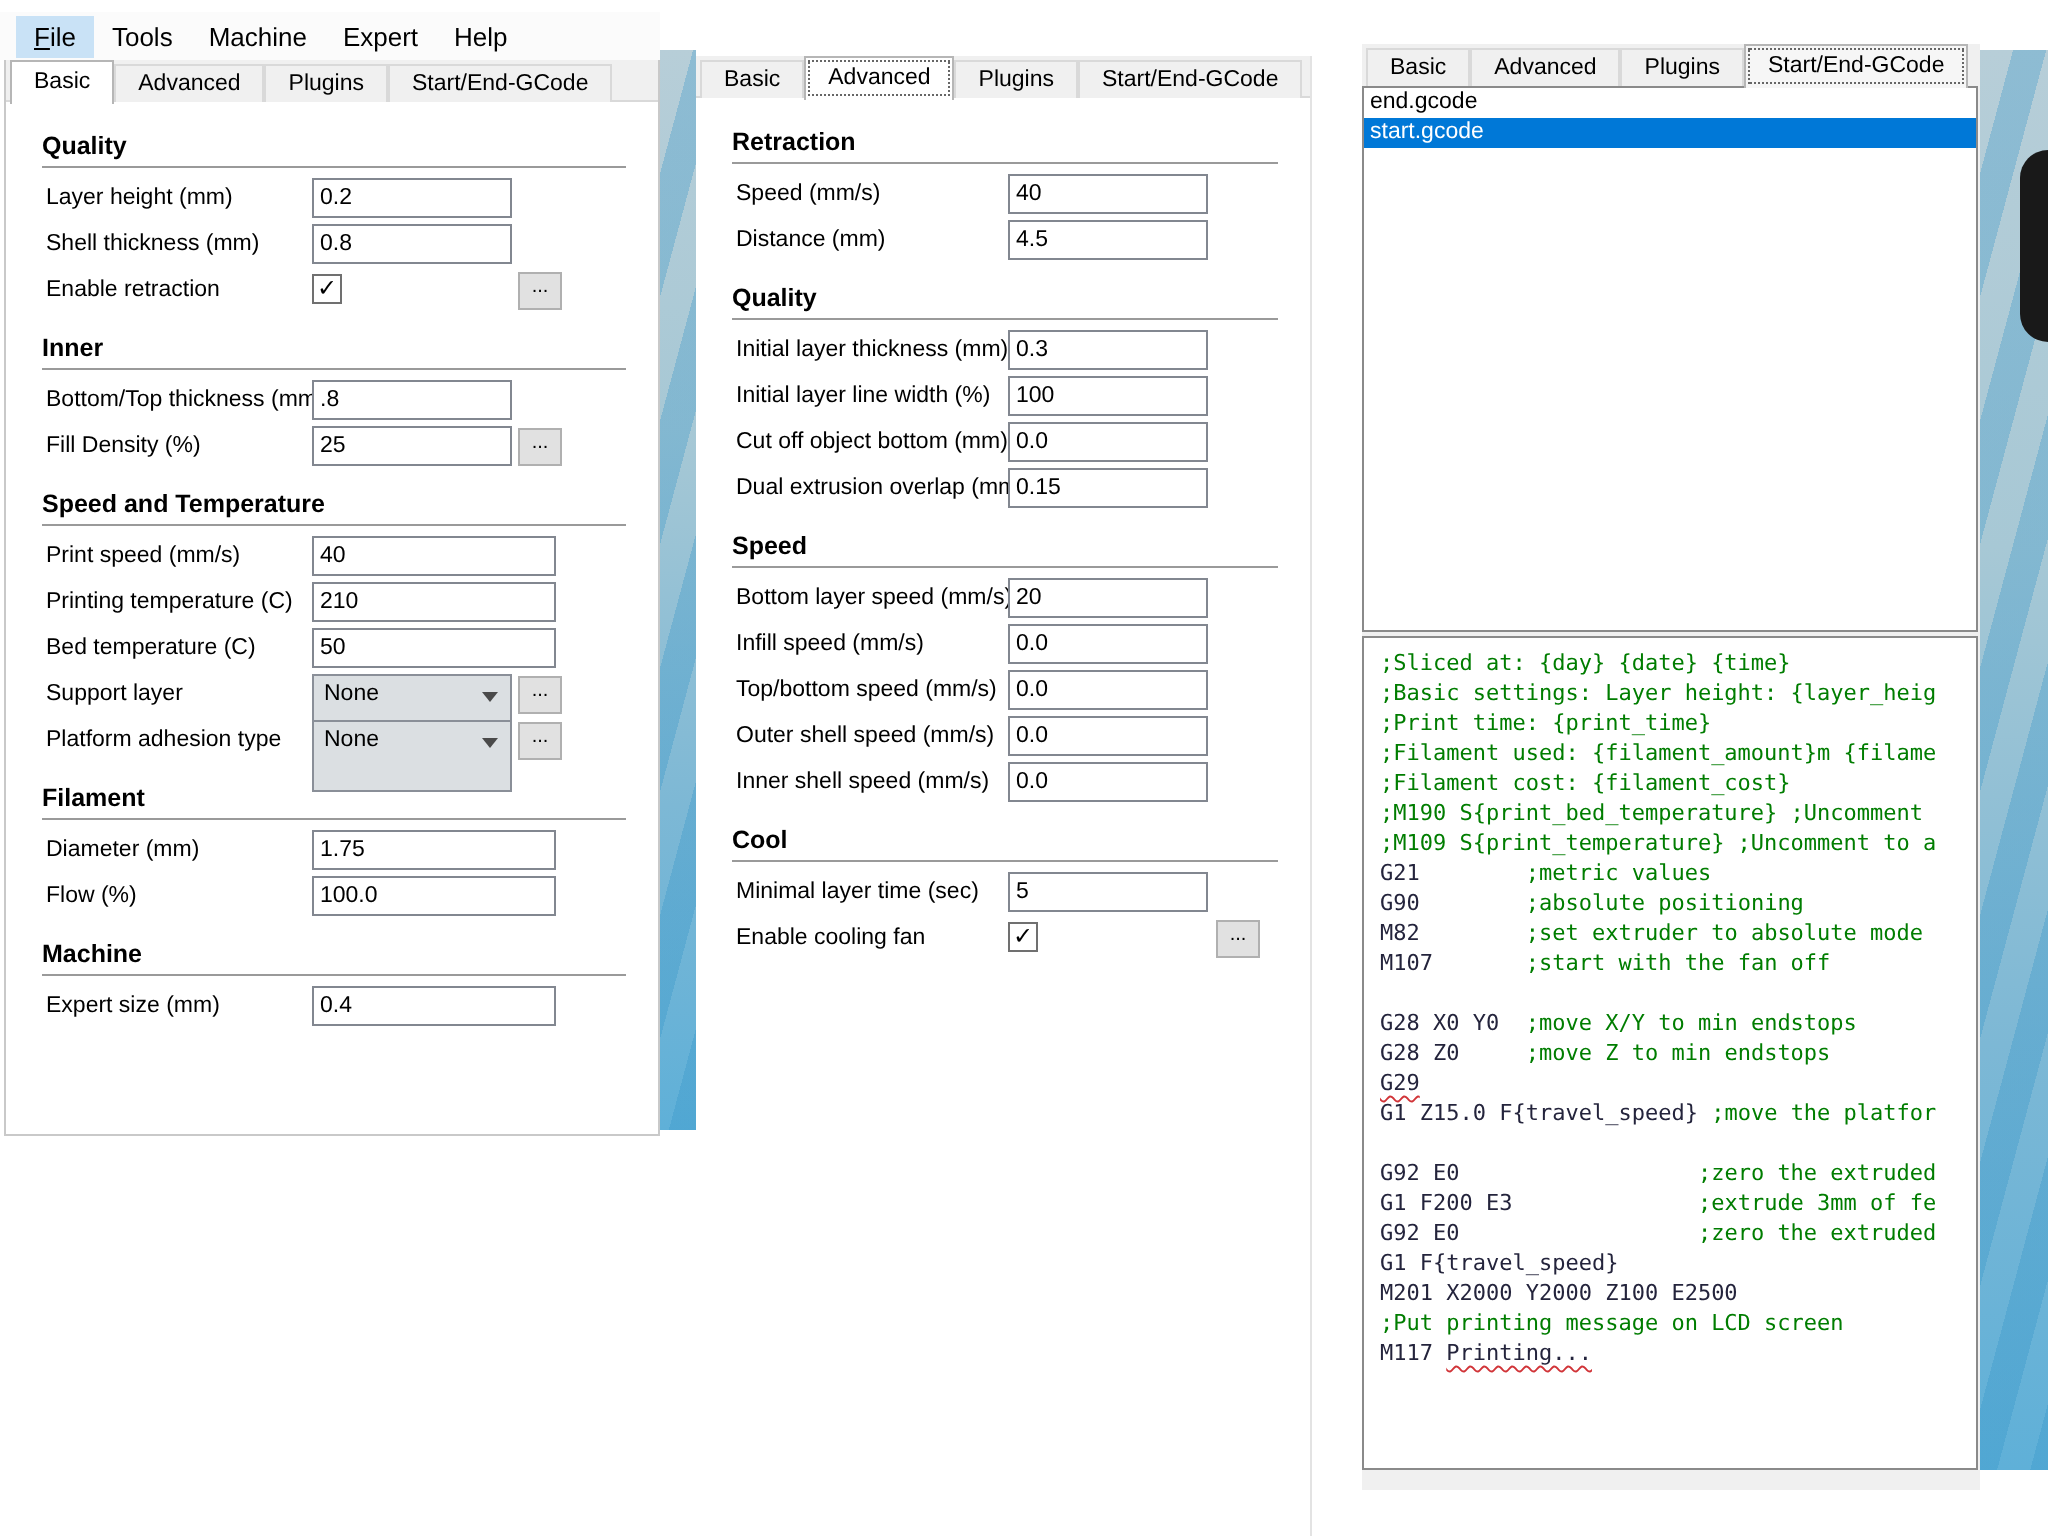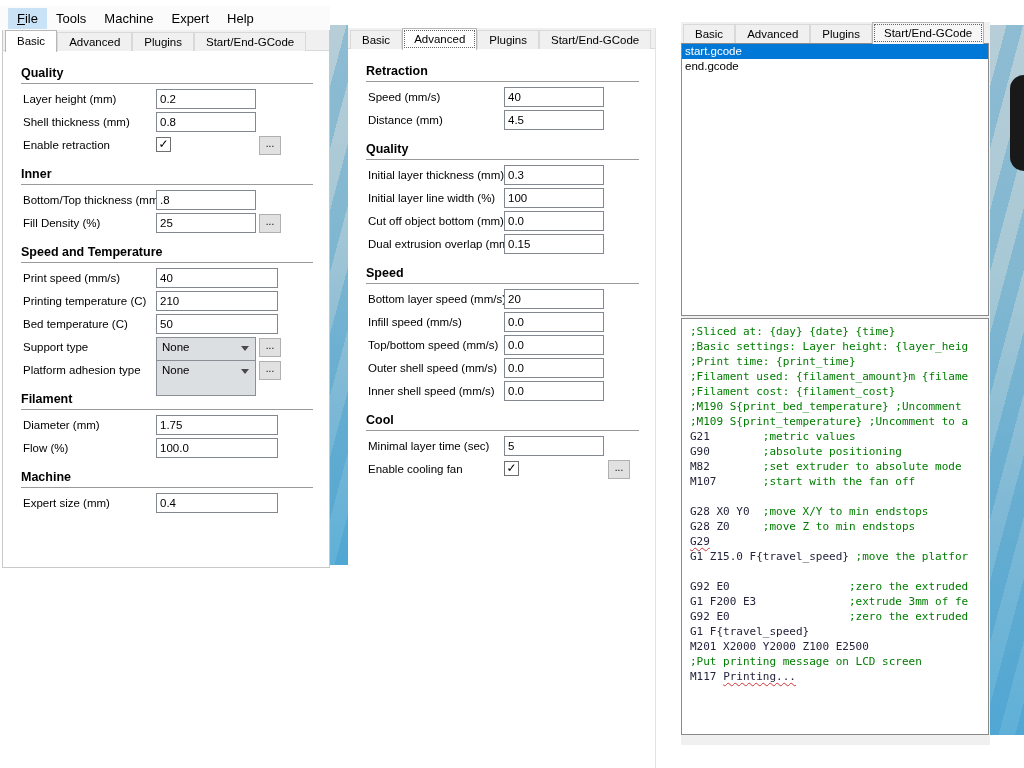--- a/index.html
+++ b/index.html
@@ -113,21 +113,21 @@
       </div>
       <div class="row">
         <span class="lbl">Printing temperature (C)</span>
         <input class="txt ctl wide" type="text" value="210" style="">
       </div>
       <div class="row">
         <span class="lbl">Bed temperature (C)</span>
         <input class="txt ctl wide" type="text" value="50" style="">
       </div>
       <div class="row">
-        <span class="lbl">Support type</span>
+        <span class="lbl">Support layer</span>
         <div class="select ctl"><span>None</span><span class="chev"></span></div>
         <div class="more">...</div>
       </div>
       <div class="row">
         <span class="lbl">Platform adhesion type</span>
         <div class="select ctl"><span>None</span><span class="chev"></span></div>
         <div class="more">...</div>
       </div>
       <div class="sec-h">Filament</div>
       <div class="row">
@@ -219,22 +219,22 @@
 </div>
 
 <div class="window win-right">
   <div class="tabs">
       <div class="tab">Basic</div>
       <div class="tab">Advanced</div>
       <div class="tab">Plugins</div>
       <div class="tab active focused">Start/End-GCode</div>
     </div>
   <div class="listbox">
+      <div class="list-item">end.gcode</div>
       <div class="list-item sel">start.gcode</div>
-      <div class="list-item">end.gcode</div>
     </div>
   <div class="gcode"><div class="gl"><span class="c">;Sliced at: {day} {date} {time}</span></div><div class="gl"><span class="c">;Basic settings: Layer height: {layer_heig</span></div><div class="gl"><span class="c">;Print time: {print_time}</span></div><div class="gl"><span class="c">;Filament used: {filament_amount}m {filame</span></div><div class="gl"><span class="c">;Filament cost: {filament_cost}</span></div><div class="gl"><span class="c">;M190 S{print_bed_temperature} ;Uncomment</span></div><div class="gl"><span class="c">;M109 S{print_temperature} ;Uncomment to a</span></div><div class="gl"><span class="g">G21        </span><span class="c">;metric values</span></div><div class="gl"><span class="g">G90        </span><span class="c">;absolute positioning</span></div><div class="gl"><span class="g">M82        </span><span class="c">;set extruder to absolute mode</span></div><div class="gl"><span class="g">M107       </span><span class="c">;start with the fan off</span></div><div class="gl"></div><div class="gl"><span class="g">G28 X0 Y0  </span><span class="c">;move X/Y to min endstops</span></div><div class="gl"><span class="g">G28 Z0     </span><span class="c">;move Z to min endstops</span></div><div class="gl"><span class="s">G29</span></div><div class="gl"><span class="g">G1 Z15.0 F{travel_speed} </span><span class="c">;move the platfor</span></div><div class="gl"></div><div class="gl"><span class="g">G92 E0                  </span><span class="c">;zero the extruded</span></div><div class="gl"><span class="g">G1 F200 E3              </span><span class="c">;extrude 3mm of fe</span></div><div class="gl"><span class="g">G92 E0                  </span><span class="c">;zero the extruded</span></div><div class="gl"><span class="g">G1 F{travel_speed}</span></div><div class="gl"><span class="g">M201 X2000 Y2000 Z100 E2500</span></div><div class="gl"><span class="c">;Put printing message on LCD screen</span></div><div class="gl"><span class="g">M117 </span><span class="s">Printing...</span></div></div>
 </div>
 
 <div class="strip strip-right">
   <div class="strip-inner"></div>
   <div class="dark-shape"></div>
 </div>
 
 </body></html>

